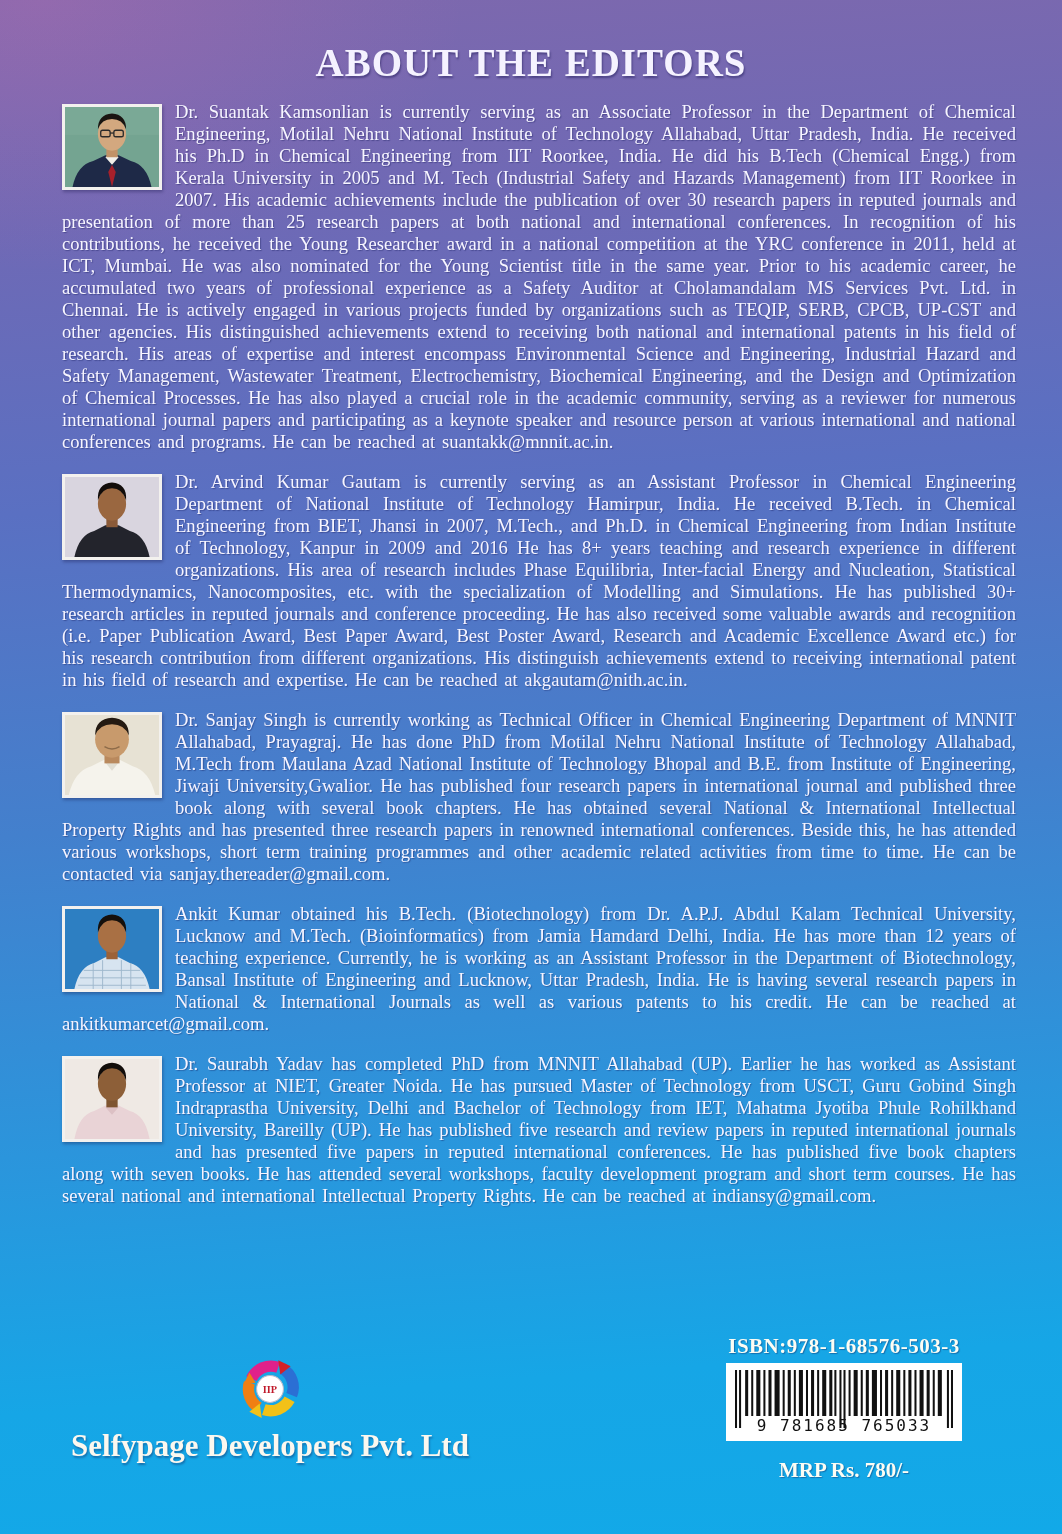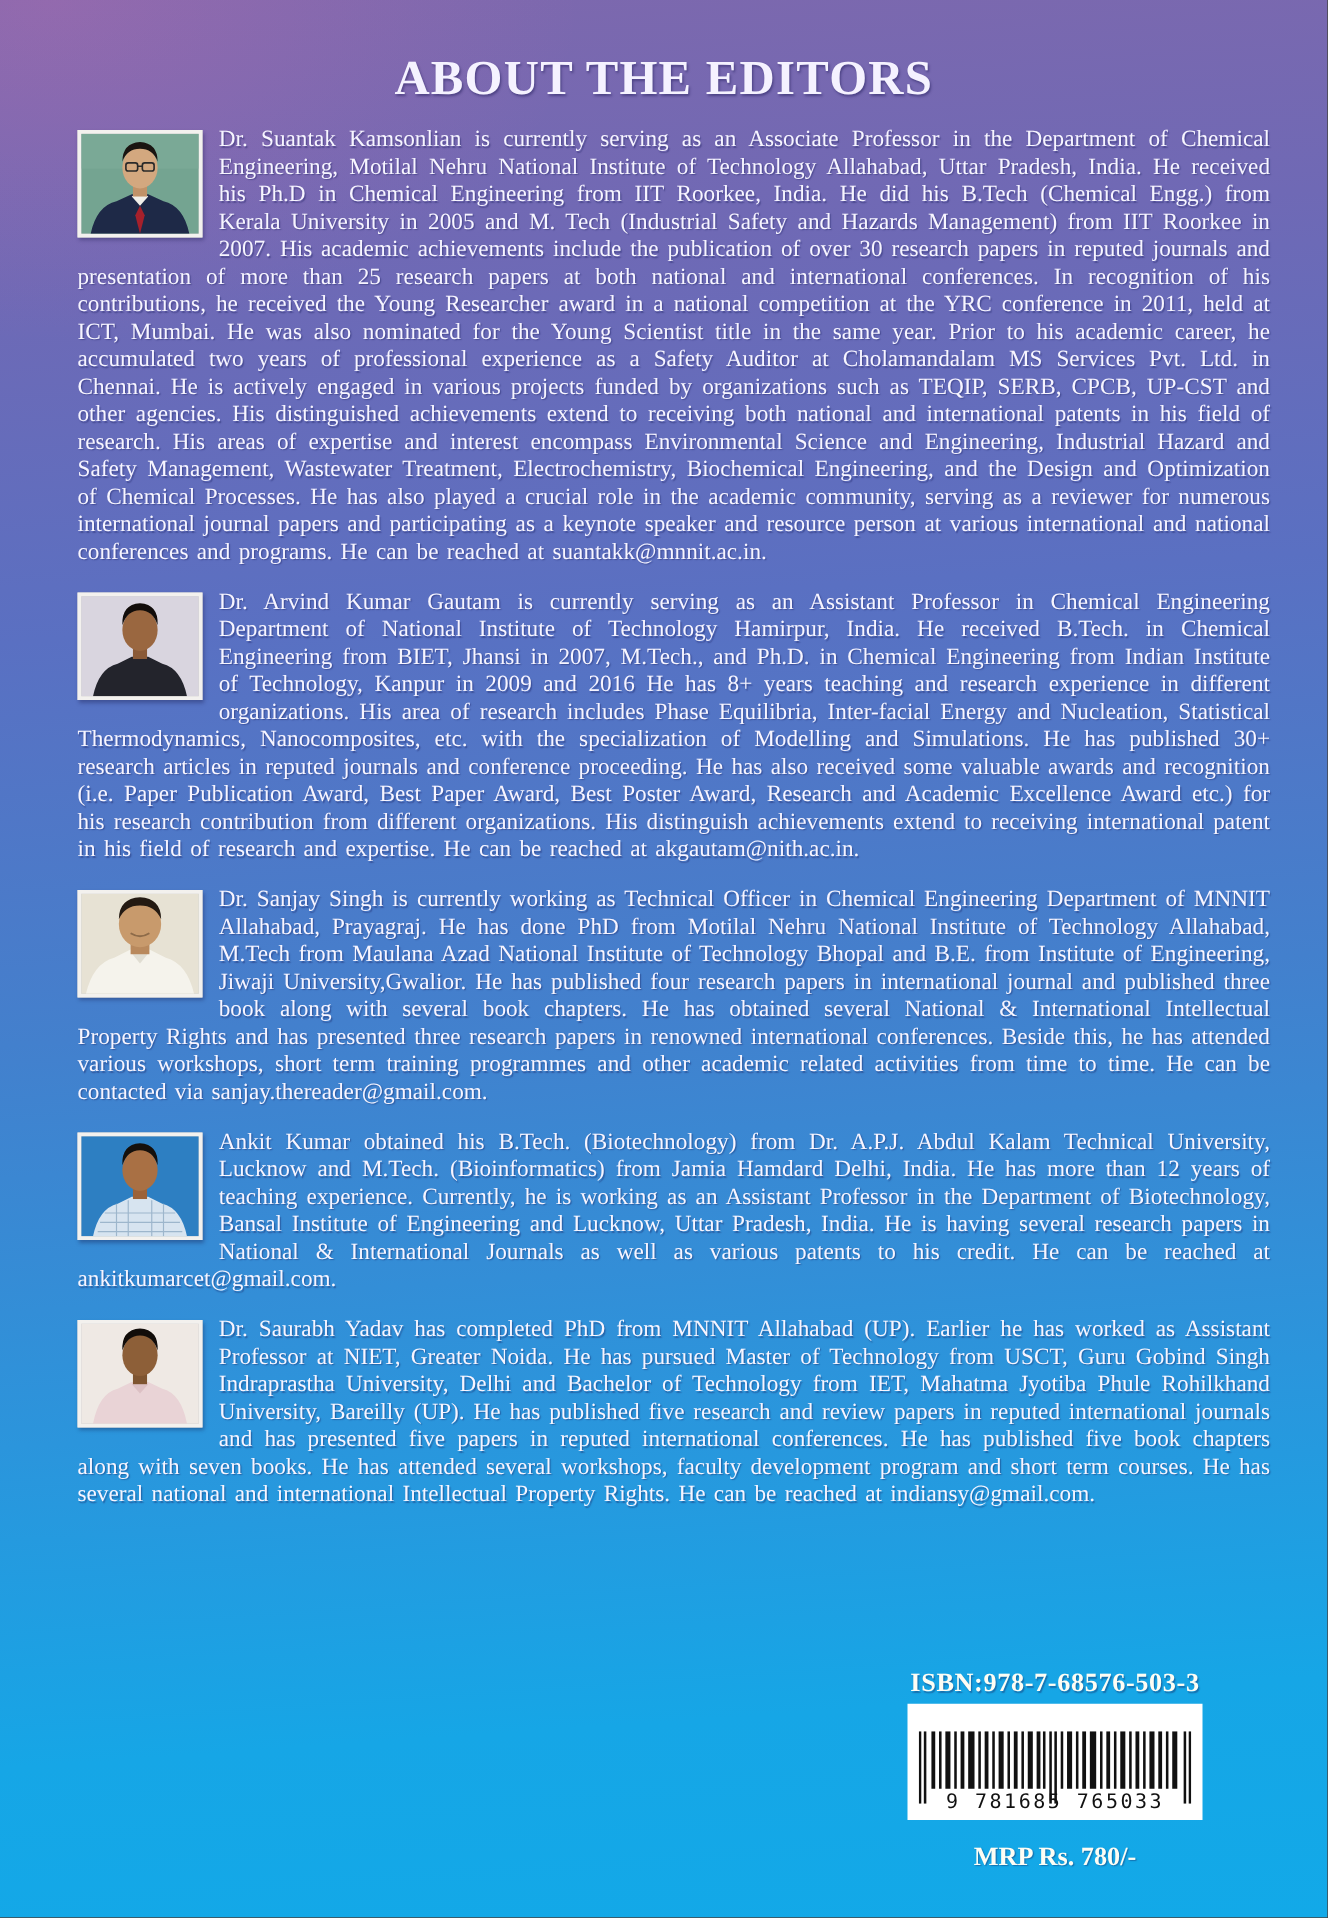--- a/index.html
+++ b/index.html
@@ -52,21 +52,21 @@
     white-space:nowrap;
   }
   .isbn-block{position:absolute;left:726px;top:6px;width:236px;text-align:center;}
   .isbn-label{
     font-size:21px;font-weight:bold;color:#fdfdf4;
     text-shadow:1px 1px 1px rgba(20,30,90,.4);
     margin-bottom:4px;letter-spacing:.5px;
   }
   .barcode-box{
     background:#ffffff;
-    padding:22px 9px 3px 9px;
+    padding:7px 9px 3px 9px;
     height:68px;
   }
   .barcode-box svg{display:block;width:100%;height:58px;}
   .barcode-digits{
     margin-top:-12px;
     font-family:"DejaVu Sans Mono", monospace;
     font-size:16px;color:#111;
     letter-spacing:2px;
     text-align:center;
     position:relative;
@@ -166,23 +166,39 @@
           <path d="M35,23 Q34,5 50,4 Q66,5 65,23 Q61,10 50,10 Q39,10 35,23 Z" fill="#120d0a"></path>
         </svg>
       </span>
       <p>Dr. Saurabh Yadav has completed PhD from MNNIT Allahabad (UP). Earlier he has worked as Assistant Professor at NIET, Greater Noida. He has pursued Master of Technology from USCT, Guru Gobind Singh Indraprastha University, Delhi and Bachelor of Technology from IET, Mahatma Jyotiba Phule Rohilkhand University, Bareilly (UP). He has published five research and review papers in reputed international journals and has presented five papers in reputed international conferences. He has published five book chapters along with seven books. He has attended several workshops, faculty development program and short term courses. He has several national and international Intellectual Property Rights. He can be reached at indiansy@gmail.com.</p>
     </section>
 
   </div>
 
   <div class="footer">
 
+    <div class="logo-block">
+      <div class="logo">
+        <svg viewBox="0 0 64 64" aria-hidden="true">
+          <path d="M14,22 A21,21 0 0 1 40,11" fill="none" stroke="#e0218a" stroke-width="11" stroke-linecap="butt"></path>
+          <path d="M44,12 A21,21 0 0 1 53,38" fill="none" stroke="#2b6fd4" stroke-width="11"></path>
+          <path d="M51,42 A21,21 0 0 1 26,52" fill="none" stroke="#f2c118" stroke-width="11"></path>
+          <path d="M21,50 A21,21 0 0 1 12,26" fill="none" stroke="#f07f13" stroke-width="11"></path>
+          <polygon points="40,4 52,10 42,18" fill="#d42027"></polygon>
+          <polygon points="24,60 12,54 22,46" fill="#f2c118"></polygon>
+          <polygon points="6,28 12,16 18,26" fill="#f07f13"></polygon>
+          <circle cx="32" cy="32" r="13" fill="#ffffff" stroke="#b9b9c9" stroke-width="1"></circle>
+          <text x="32" y="36" text-anchor="middle" font-family="Liberation Serif, serif" font-size="10" font-weight="bold" fill="#c01a2b">IIP</text>
+        </svg>
+      </div>
+      <div class="publisher">Selfypage Developers Pvt. Ltd</div>
+    </div>
 
     <div class="isbn-block">
-      <div class="isbn-label">ISBN:978-7-68576-503-3</div>
+      <div class="isbn-label">ISBN:978-1-68576-503-3</div>
       <div class="barcode-box">
         <svg viewBox="0 0 215 58" preserveAspectRatio="none" aria-hidden="true">
           <g fill="#111111">
             <rect x="0" y="0" width="2" height="58"></rect>
               <rect x="4" y="0" width="2" height="58"></rect>
             <rect x="10" y="0" width="3" height="46"></rect>
               <rect x="16" y="0" width="2" height="46"></rect>
             <rect x="21" y="0" width="4" height="46"></rect>
               <rect x="28" y="0" width="2" height="46"></rect>
             <rect x="33" y="0" width="3" height="46"></rect>

